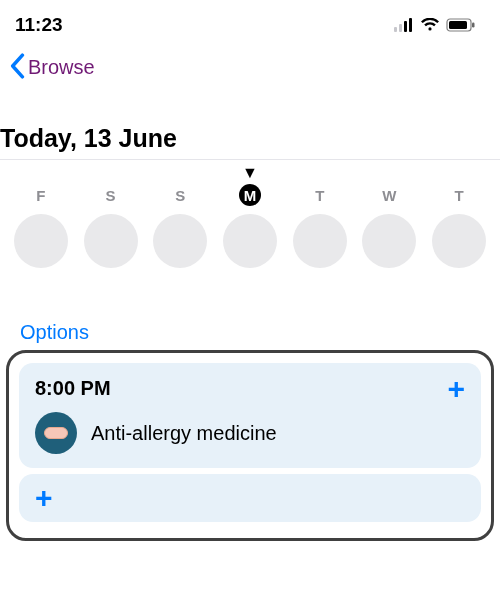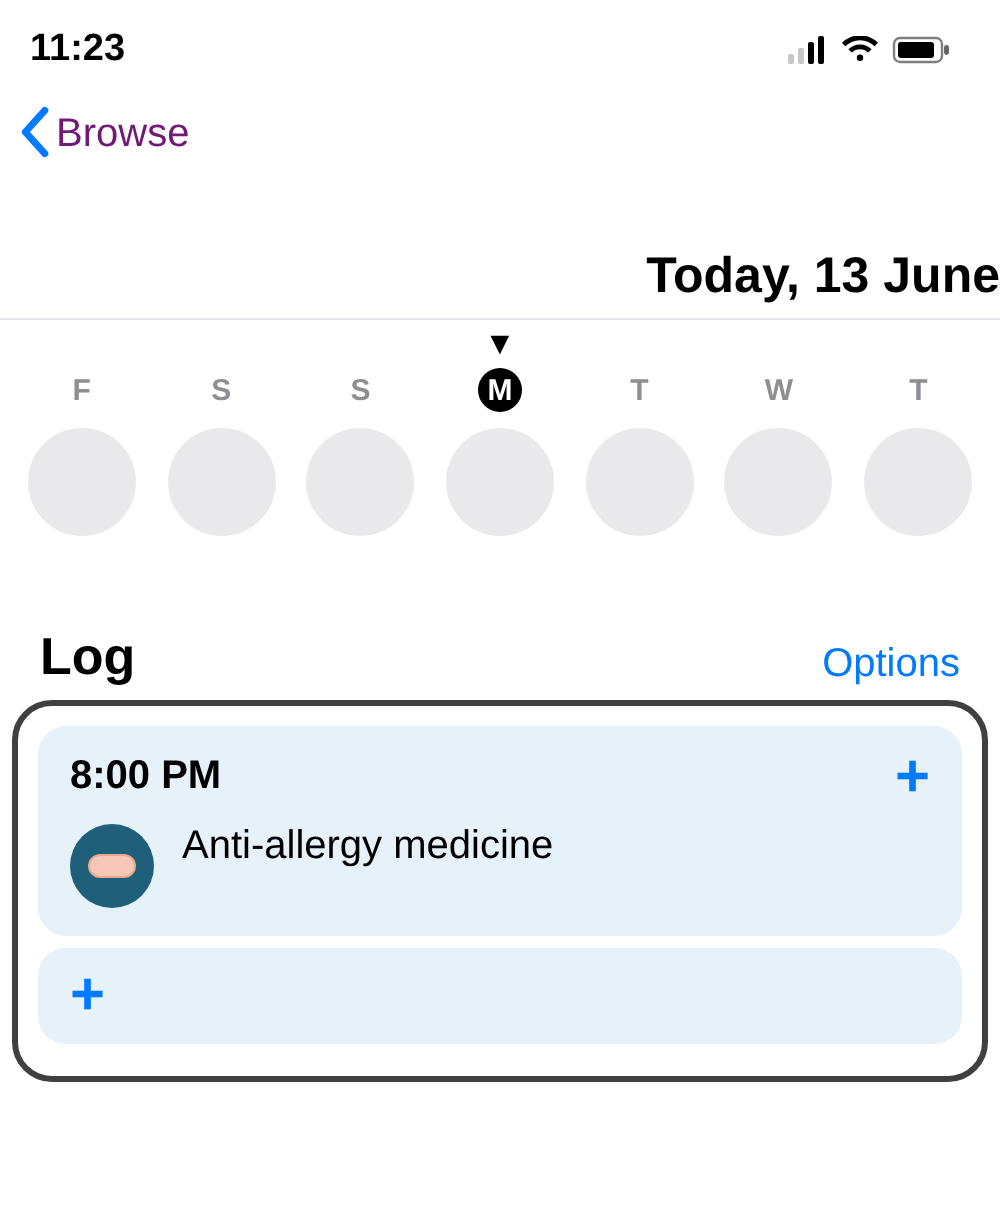--- a/index.html
+++ b/index.html
@@ -3,41 +3,41 @@
 <meta charset="utf-8">
 <style>
   * { box-sizing: border-box; margin: 0; padding: 0; }
   html, body { width: 500px; height: 616px; font-family: -apple-system, "Helvetica Neue", Arial, sans-serif; background: #fff; color: #000; }
   .status-bar { display: flex; justify-content: space-between; align-items: center; padding: 14px 24px 6px 15px; font-weight: 600; font-size: 19px; }
   .status-right { display: flex; align-items: center; gap: 6px; }
   .nav-bar { display: flex; align-items: center; padding: 8px 12px 8px 8px; position: relative; height: 48px; }
   .back { display: flex; align-items: flex-end; color: #701a75; font-size: 20px; }
   .back-chevron { margin-right: 2px; }
   .nav-title { position: absolute; left: 50%; transform: translateX(-50%); font-weight: 700; font-size: 20px; }
-  .date-heading { text-align: right; font-weight: 800; font-size: 25px; margin-top: 34px; margin-bottom: 6px; }
+  .date-heading { text-align: left; font-weight: 800; font-size: 25px; margin-top: 34px; margin-bottom: 6px; }
   .week-wrap { border-top: 1px solid #e5e5ea; padding-top: 4px; }
   .caret-holder { display: flex; }
   .caret-cell { flex: 1; text-align: center; }
   .week-labels { display: flex; padding: 2px 6px 0 6px; }
   .week-labels .lbl { flex: 1; text-align: center; font-size: 15px; font-weight: 700; color: #8e8e93; }
   .week-labels .lbl.sel { color: #fff; }
   .lbl-pill { display:inline-flex; align-items:center; justify-content:center; width:22px; height:22px; border-radius:11px; }
   .lbl.sel .lbl-pill { background:#000; }
   .week-dots { display: flex; padding: 8px 6px 0 6px; gap: 0; }
   .dot-cell { flex:1; display:flex; justify-content:center; }
   .dot { width: 54px; height: 54px; border-radius: 27px; background: #e9e9eb; }
   .log-header { display:flex; justify-content:space-between; align-items:flex-end; padding: 34px 20px 4px 20px; }
   .log-title { font-size: 26px; font-weight: 800; }
   .options { color:#007aff; font-size:20px; font-weight:500;margin-top:19px; }
   .highlight-box { margin: 2px 6px 0 6px; border: 3px solid #404040; border-radius: 20px; padding: 4px 8px 10px 8px; }
   .card { background:#e7f1f9; border-radius:14px; padding:14px 16px; margin:6px 2px; }
   .card-head { display:flex; justify-content:space-between; align-items:center; }
   .card-time { font-size:20px; font-weight:700; }
   .plus { color:#007aff; font-size:30px; font-weight:600; line-height:20px; }
-  .med-row { display:flex; align-items:flex-start; gap:14px; margin-top:12px; }
+  .med-row { display:flex; align-items:center; gap:14px; margin-top:12px; }
   .pill-icon { width:42px; height:42px; border-radius:21px; background:#1f5f7a; display:flex; align-items:center; justify-content:center; }
   .pill-shape { width:24px; height:12px; border-radius:6px; background:#f7c7b8; border:1px solid #e8a98f; }
   .med-name { font-size:20px; font-weight:500; }
   .asneeded { font-size:20px; font-weight:600; }
   svg { display:block; }
 </style>
 </head>
 <body>
 
 <div class="status-bar">
@@ -109,21 +109,20 @@
     <div class="dot-cell">
         <div class="dot"></div>
       </div>
     <div class="dot-cell">
         <div class="dot"></div>
       </div>
   </div>
 </div>
 
 <div class="log-header">
-  <div class="log-title">Log</div>
   <div class="options">Options</div>
 </div>
 
 <div class="highlight-box">
   <div class="card">
     <div class="card-head">
       <div class="card-time">8:00 PM</div>
       <div class="plus">+</div>
     </div>
     <div class="med-row">

